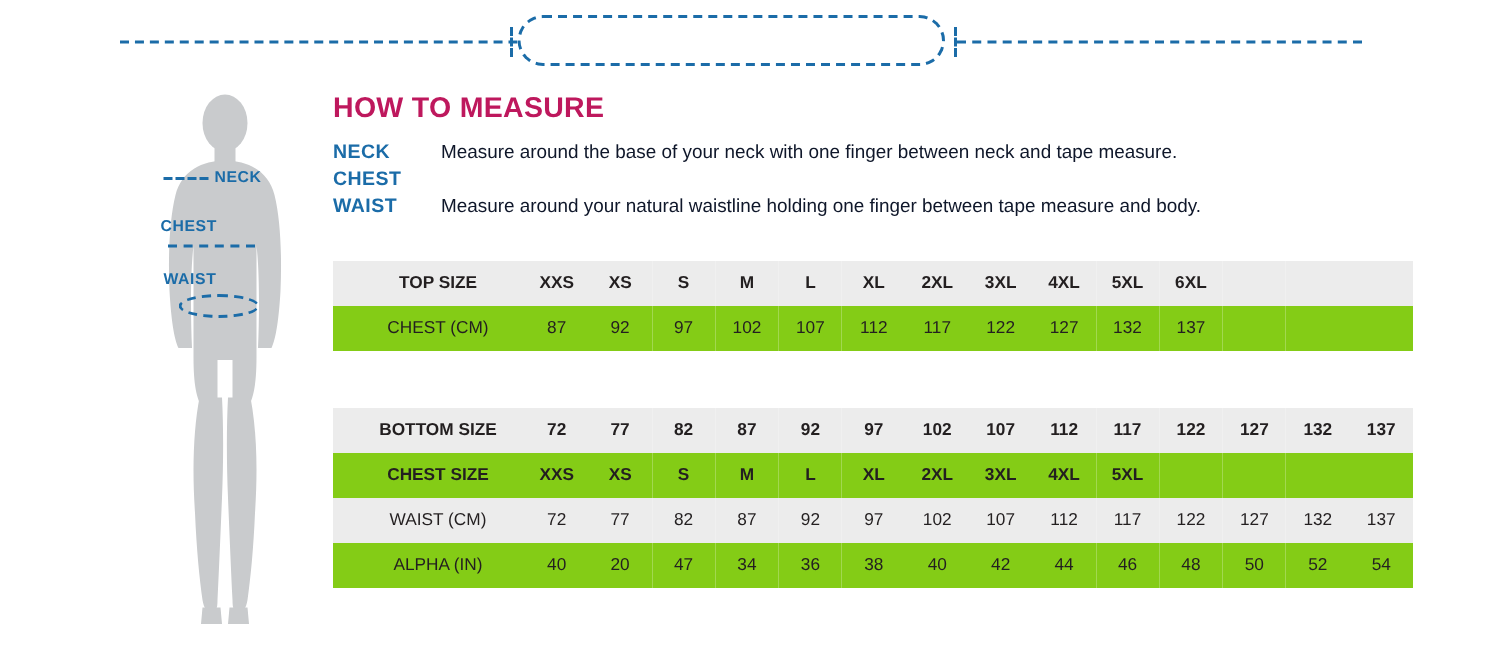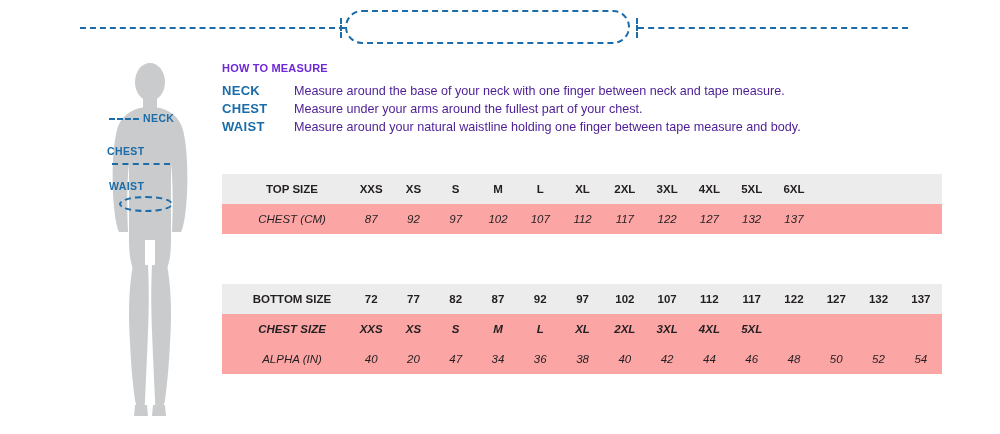--- a/index.html
+++ b/index.html
@@ -74,70 +74,70 @@
     border-radius: 50%;
   }
 
   
   .content {
     position: absolute;
     left: 222px; top: 62px;
     width: 760px;
   }
   .how-title {
-    font-size: 11px;
+    font-size: 19px;
     font-weight: bold;
-    color: #6d28d9;
+    color: #be185d;
     letter-spacing: .2px;
     margin-bottom: 9px;
   }
   .how-row {
     display: flex;
     align-items: baseline;
     margin-bottom: 3px;
   }
   .how-key {
     width: 72px;
     color: #1b6ca8;
     font-size: 13px;
     font-weight: bold;
     letter-spacing: .3px;
   }
   .how-text {
     font-size: 12.6px;
-    color: #4c1d95;
+    color: #0f172a;
   }
 
   
   .table {
     width: 720px;
     border-collapse: collapse;
     table-layout: fixed;
   }
   .table td, .table th {
     font-size: 11.5px;
     color: #231f20;
     text-align: center;
     padding: 0;
     height: 30px;
     font-weight: normal;
     vertical-align: middle;
   }
   .row-shade td { background: #ececec; }
-  .row-plain td { background: #fca5a5; font-style: italic; }
+  .row-plain td { background: #84cc16; }
   .lbl {
     text-align: left;
     padding-left: 12px !important;
     width: 128px;
     margin-left: 48px;
   }
   .hdr td { font-weight: bold; }
 
   .tbl1-wrap { position: absolute; left: 222px; top: 174px; }
-  .tbl2-wrap { position: absolute; left: 222px; top: 284px; }
+  .tbl2-wrap { position: absolute; left: 222px; top: 272px; }
 </style>
 </head>
 <body>
 
 <div id="page">
 
   <div class="banner">
     <div class="banner-line left"></div>
     <div class="banner-tick l"></div>
     <div class="banner-pill"></div>
@@ -209,21 +209,20 @@
 
   <div class="content">
     <div class="how-title">HOW TO MEASURE</div>
 
     <div class="how-row">
       <div class="how-key">NECK</div>
       <div class="how-text">Measure around the base of your neck with one finger between neck and tape measure.</div>
     </div>
     <div class="how-row">
       <div class="how-key">CHEST</div>
-      <div class="how-text">Measure under your arms around the fullest part of your chest.</div>
     </div>
     <div class="how-row">
       <div class="how-key">WAIST</div>
       <div class="how-text">Measure around your natural waistline holding one finger between tape measure and body.</div>
     </div>
   </div>
 
   <div class="tbl1-wrap">
     <table class="table">
       <tbody>
@@ -295,20 +294,37 @@
           <td>XL</td>
           <td>2XL</td>
           <td>3XL</td>
           <td>4XL</td>
           <td>5XL</td>
           <td></td>
           <td></td>
           <td></td>
           <td></td>
         </tr>
+        <tr class="row-shade">
+          <td class="lbl">WAIST (CM)</td>
+          <td>72</td>
+          <td>77</td>
+          <td>82</td>
+          <td>87</td>
+          <td>92</td>
+          <td>97</td>
+          <td>102</td>
+          <td>107</td>
+          <td>112</td>
+          <td>117</td>
+          <td>122</td>
+          <td>127</td>
+          <td>132</td>
+          <td>137</td>
+        </tr>
         <tr class="row-plain">
           <td class="lbl">ALPHA (IN)</td>
           <td>40</td>
           <td>20</td>
           <td>47</td>
           <td>34</td>
           <td>36</td>
           <td>38</td>
           <td>40</td>
           <td>42</td>

